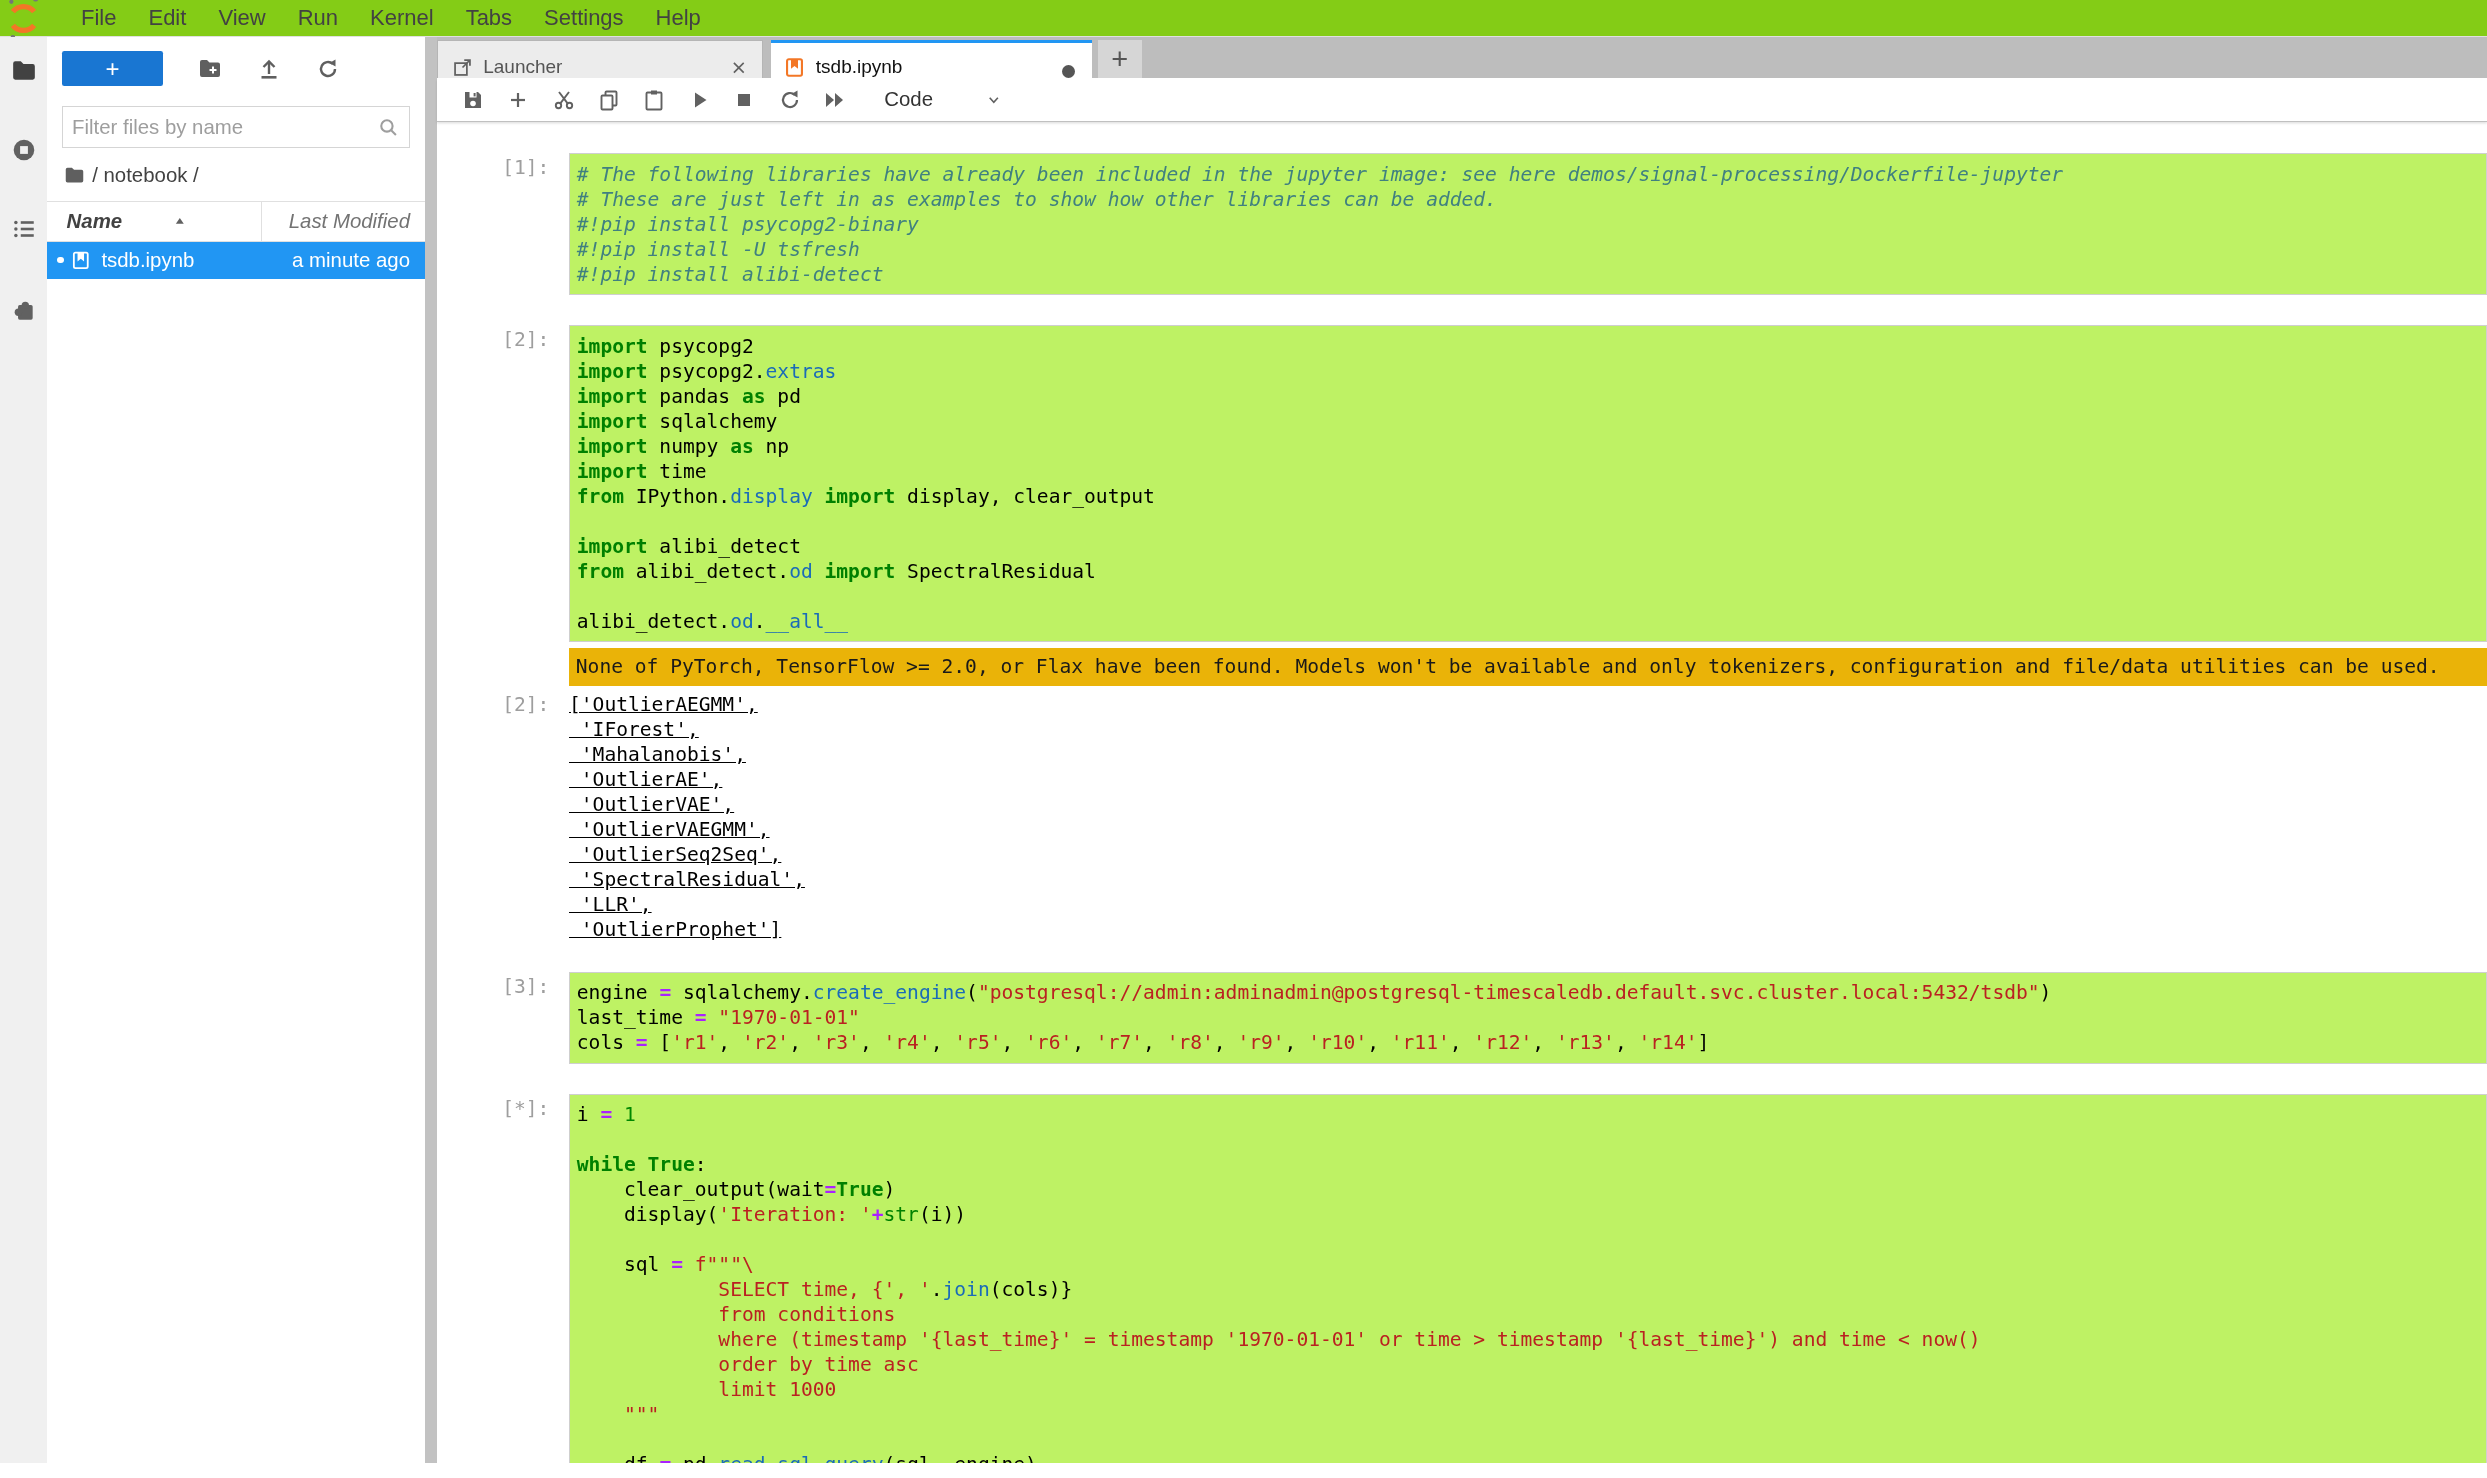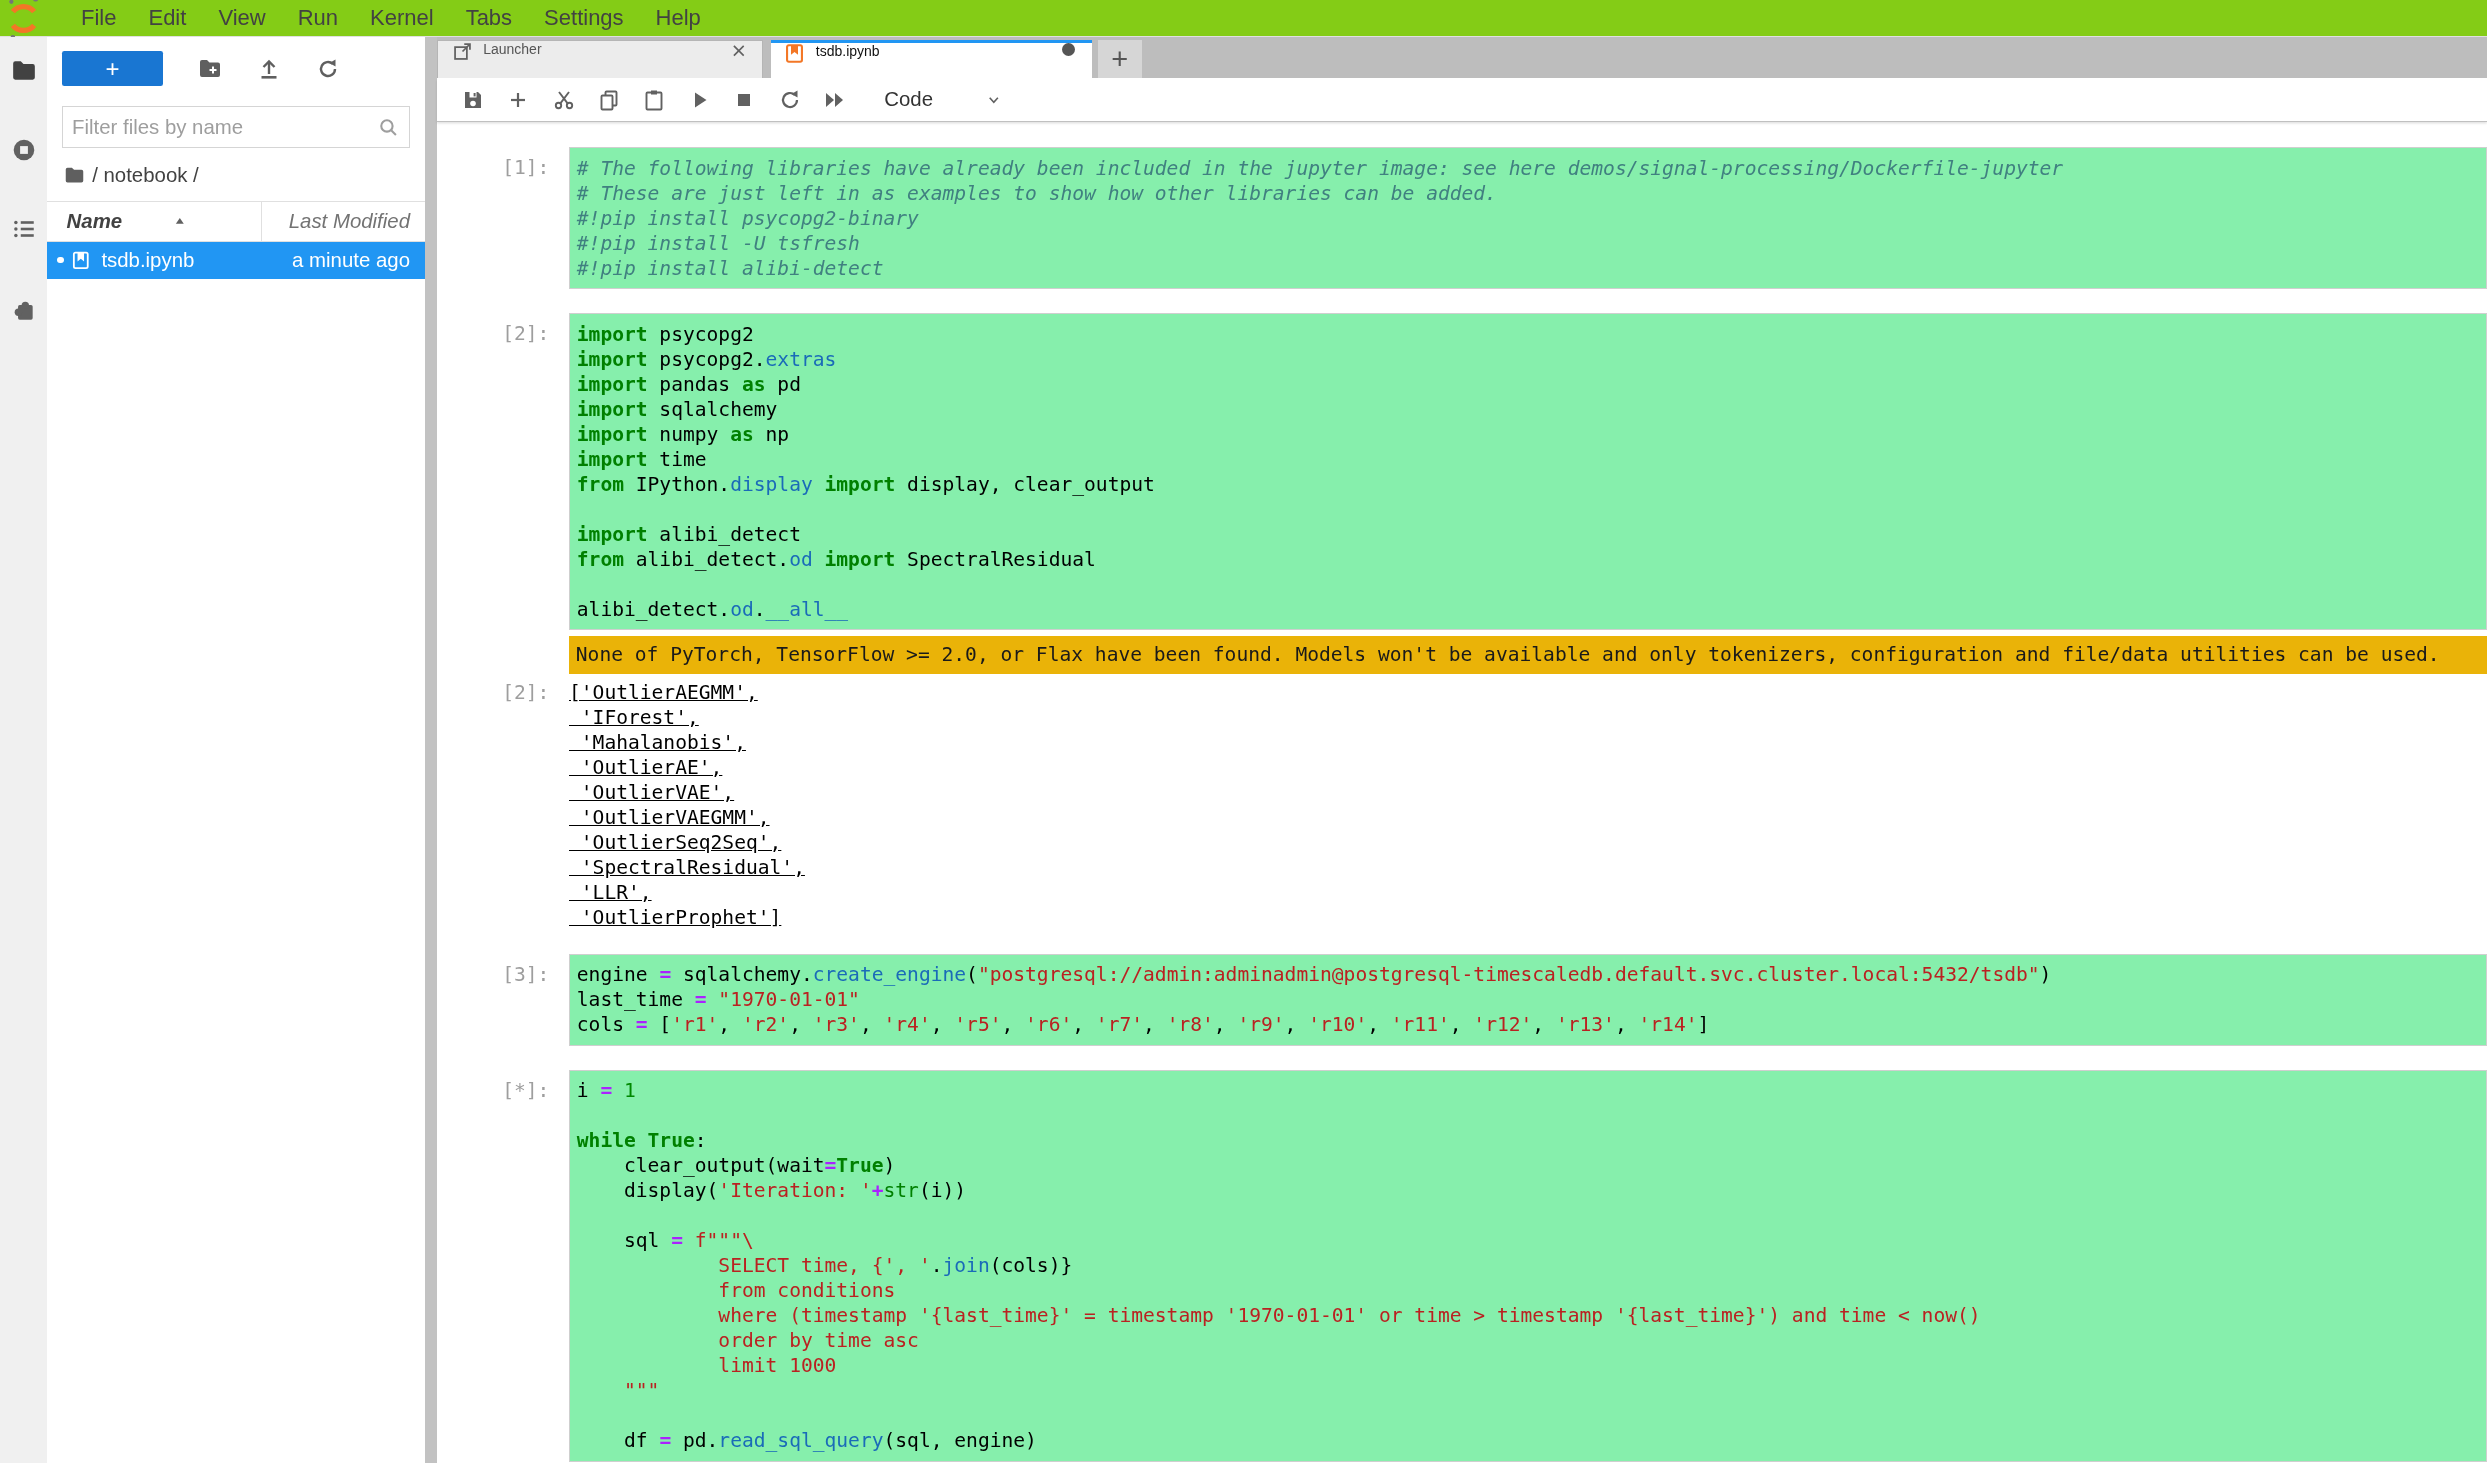--- a/index.html
+++ b/index.html
@@ -46,21 +46,21 @@
   .file-row .nbicon { width:19.6px; height:22.7px; margin-left:7.6px; flex:none; }
   .file-name { margin-left:10.6px; }
   .file-mod { margin-left:auto; margin-right:15px; }
 
   
   .splitter { width:12px; background:#c2c2c2; flex:none; cursor:col-resize; }
 
   
   .main { flex:1; display:flex; flex-direction:column; min-width:0; }
   .tabbar { height:41px; background:#bdbdbd; display:flex; align-items:flex-end; flex:none; }
-  .tab { height:38px; display:flex; align-items:flex-start; font-size:14px; padding:0 13.6px; }
+  .tab { height:38px; display:flex; align-items:flex-end; font-size:19px; padding:0 13.6px; }
   .tab.inactive { width:326px; background:#ececec; border:0.8px solid #b5b5b5; border-bottom:none;
                   color:#555; cursor:pointer; }
   .tab.active { width:321px; background:#fff; border-top:3.8px solid #2196f3; color:#111;
                 margin-left:7.6px; cursor:pointer; }
   .tab .ticon { width:21px; height:21px; margin-right:10.6px; flex:none; }
   .tab .tlabel { flex:1; }
   .close-x { width:19.6px; height:19.6px; cursor:pointer; }
   .dirty-dot { width:13px; height:13px; border-radius:50%; background:#555; margin-right:3px; }
   .add-tab { width:44px; height:38px; margin-left:6px; background:#d6d6d6; display:flex;
              align-items:center; justify-content:center; font-size:29px; color:#555; cursor:pointer; }
@@ -72,22 +72,22 @@
   .celltype { font-size:20.4px; color:#333; margin-left:27px; cursor:pointer; }
   .tb-chevron { width:19.6px; height:19.6px; margin-left:51px; cursor:pointer; }
 
   
   .nb-body { flex:1; overflow:hidden; background:#fff; padding-top:25px; }
   .cell { margin-bottom:24px; }
   .cellrow, .outrow { display:flex; }
   .prompt { flex:0 0 132px; text-align:right; padding:8.3px 19.6px 0 0; color:#9e9e9e;
             font:19.6px/25px "DejaVu Sans Mono", monospace; white-space:pre; }
   .outrow .prompt { padding-top:0.8px; }
-  .editor { flex:1; background:#86efac; border:0.8px solid #cfcfcf; padding:7.6px 6px 7.6px 6.8px;
-            font:19.6px/25px "DejaVu Sans Mono", monospace; color:#000; cursor:text; min-width:0; }
+  .editor { flex:1; background:#bef264; border:0.8px solid #cfcfcf; padding:7.6px 6px 7.6px 6.8px;
+            font:19.6px/25px "DejaVu Sans Mono", monospace; color:#000; cursor:text; min-width:0;margin-top:6px; }
   .line { height:25px; white-space:pre; }
   .stderr { flex:1; background:#eab308; margin-top:6px; padding:6px 6px 6px 6.8px;
             font:19.6px/26px "DejaVu Sans Mono", monospace; color:#1a1a1a; white-space:pre; min-width:0; }
   .result { flex:1; font:19.6px/25px "DejaVu Sans Mono", monospace; color:#000;
             white-space:pre; padding-top:0.8px; min-width:0;text-decoration:underline; }
   .outrow { margin-top:4.5px; }
 
   
   .tok-k { color:#008000; font-weight:bold; }
   .tok-s { color:#ba2121; }

